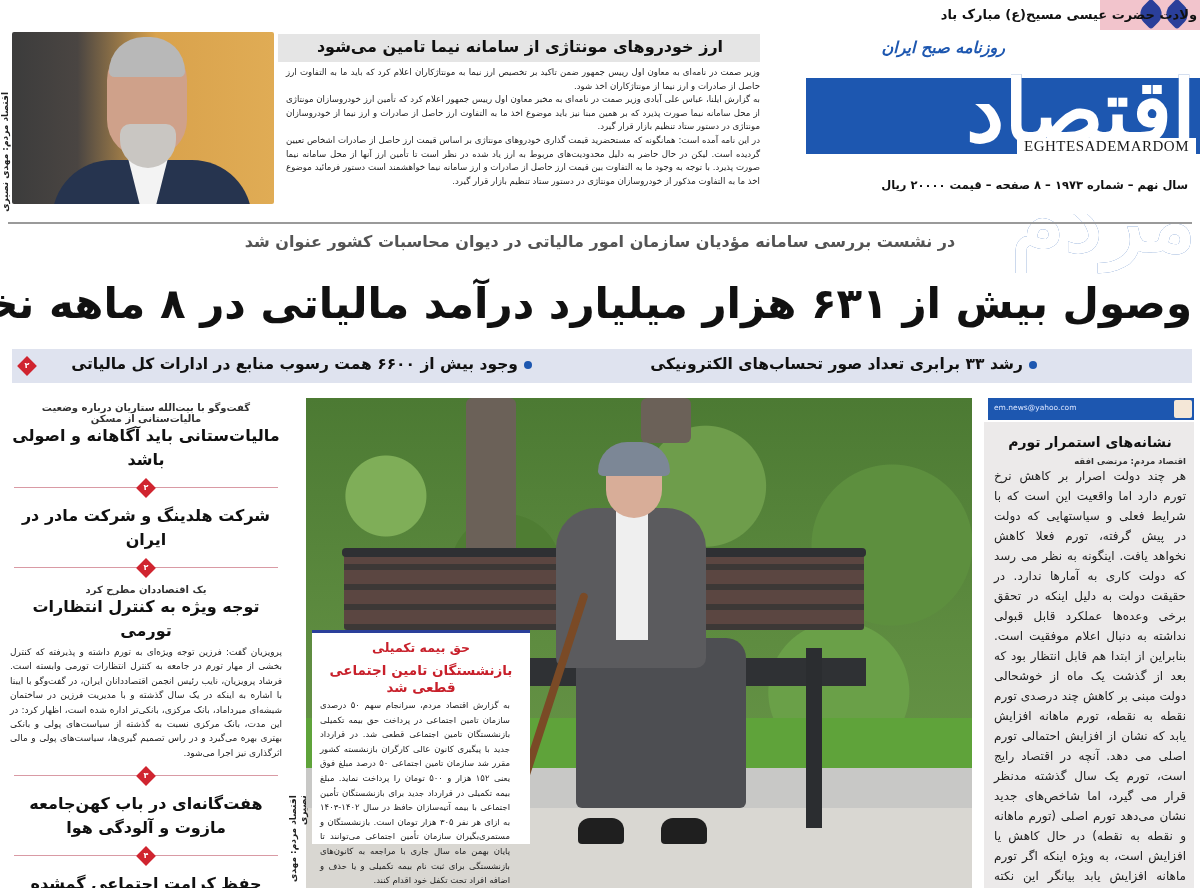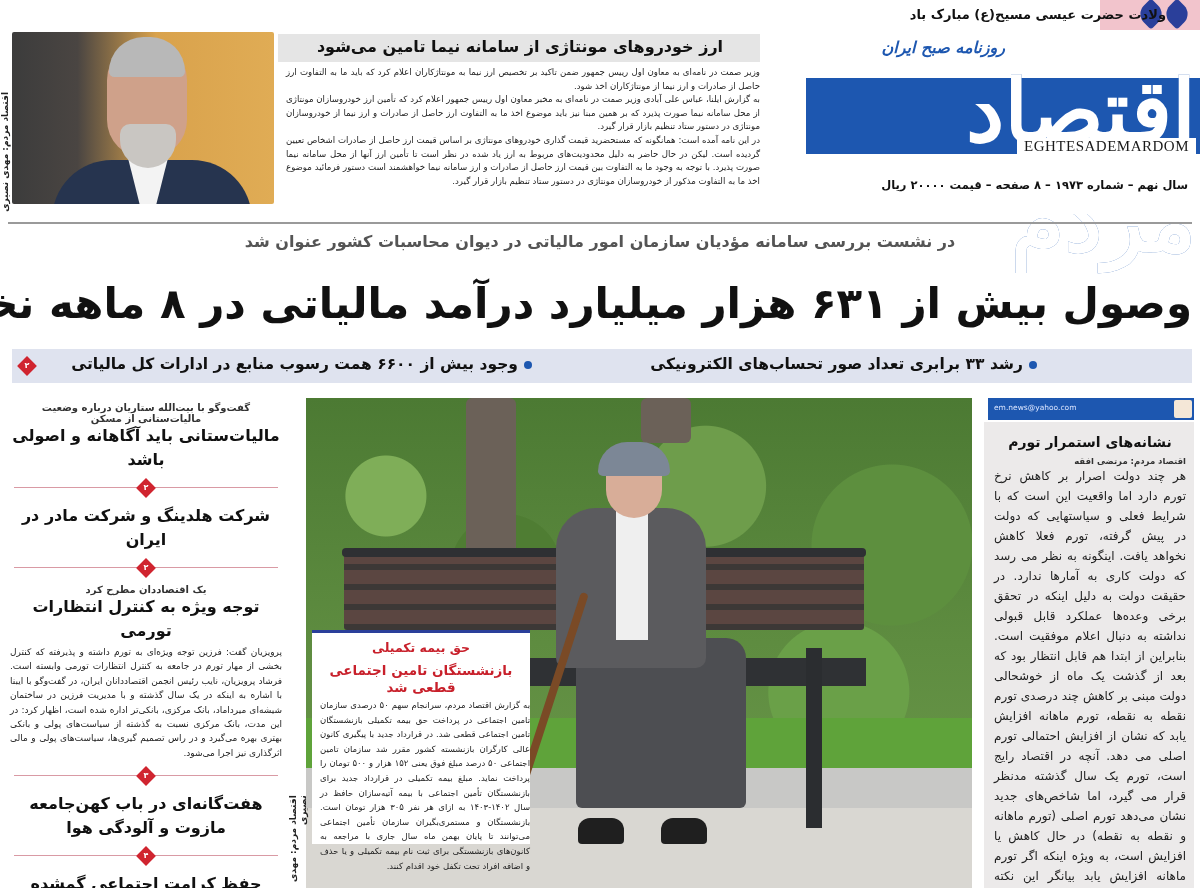--- a/index.html
+++ b/index.html
@@ -5,21 +5,21 @@
   * { box-sizing: border-box; margin: 0; padding: 0; }
   html, body { width: 1200px; height: 888px; overflow: hidden; background: #ffffff; }
   body { font-family: "DejaVu Sans", sans-serif; color: #1a1a1a; position: relative; direction: rtl; }
 
   
   .masthead { position: absolute; right: 0; top: 0; width: 400px; height: 220px; }
   .corner-logo { position: absolute; right: 0; top: 0; width: 100px; height: 30px; background: #f2c4cc; overflow: hidden; }
   .corner-logo .leaf { position: absolute; top: 3px; width: 22px; height: 22px; background: #2a3f9a; transform: rotate(45deg); border-radius: 3px 12px 3px 12px; }
   .corner-logo .leaf.a { right: 12px; }
   .corner-logo .leaf.b { right: 38px; }
-  .greeting { position: absolute; right: 34px; top: 7px; font-size: 13px; font-weight: bold; color: #111; }
+  .greeting { position: absolute; right: 3px; top: 7px; font-size: 13px; font-weight: bold; color: #111; }
   .tagline { position: absolute; right: 195px; top: 38px; font-family: "DejaVu Serif", serif; font-style: italic; font-size: 16px; color: #1d57b0; font-weight: bold; }
   .logo-band { position: absolute; right: 0; left: 6px; top: 78px; height: 76px; background: #1d57b0; overflow: hidden; }
   .logo-text { position: absolute; right: 4px; top: 56px; font-family: "DejaVu Serif", serif; font-size: 86px; font-weight: bold; color: #ffffff; letter-spacing: 2px; line-height: 110px; text-shadow: 0 0 0 #1d57b0; }
   .logo-latin { position: absolute; right: 4px; top: 138px; font-family: "Liberation Serif", serif; font-size: 15px; color: #1a1a1a; background: #fff; padding: 0 7px; letter-spacing: 0.5px; direction: ltr; }
   .dateline { position: absolute; right: 12px; top: 176px; font-size: 11.5px; font-weight: bold; color: #111; line-height: 19px; }
 
   
   .top-photo { position: absolute; left: 12px; top: 32px; width: 262px; height: 172px; background: linear-gradient(90deg,#3c3c3c 0%, #4a4542 25%, #d9a24c 55%, #e0ac55 100%); overflow: hidden; border-radius: 2px; }
   .top-photo .head { position: absolute; left: 95px; top: 8px; width: 80px; height: 118px; background: #cfa18a; border-radius: 40px 40px 38px 38px; }
   .top-photo .hair { position: absolute; left: 97px; top: 5px; width: 76px; height: 40px; background: #b8b8b8; border-radius: 38px 38px 6px 6px; }
@@ -83,21 +83,21 @@
   .cp-shoe { position: absolute; top: 420px; width: 46px; height: 26px; background: #1f1f1f; border-radius: 12px 12px 4px 4px; }
   .cp-shoe.s1 { left: 272px; } .cp-shoe.s2 { left: 355px; }
   .cp-cane { position: absolute; left: 275px; top: 195px; width: 8px; height: 240px; background: #7a4a26; transform: rotate(18deg); transform-origin: top; border-radius: 4px; }
 
   .photo-credit-mid { left: 288px; top: 795px; }
 
   
   .pension-box { position: absolute; left: 312px; top: 630px; width: 218px; height: 214px; background: #ffffff; border-top: 3px solid #2a3f9a; }
   .pension-box .hl { text-align: center; color: #c8202b; font-weight: bold; font-size: 12.5px; line-height: 17px; margin-top: 6px; }
   .pension-box .hl.big { font-size: 13.5px; }
-  .pension-box .body { font-size: 8.5px; line-height: 14.6px; color: #222; text-align: justify; padding: 2px 0 0 8px; }
+  .pension-box .body { font-size: 8.5px; line-height: 14.6px; color: #222; text-align: justify; padding: 2px 20px 0 8px; }
 
   
   .rightcol-banner { position: absolute; right: 6px; top: 398px; width: 206px; height: 22px; background: #1d57b0; }
   .rightcol-banner .icon { position: absolute; right: 2px; top: 2px; width: 18px; height: 18px; background: #f4e7d7; border-radius: 2px; }
   .rightcol-banner .url { position: absolute; left: 6px; top: 5px; font-size: 7.5px; color: #d9e4ff; font-family: "DejaVu Sans", sans-serif; direction: ltr; }
   .rightcol { position: absolute; right: 6px; top: 422px; width: 210px; height: 466px; background: #eceaea; padding: 8px 8px 0 10px; }
   .rc-title { font-size: 14px; font-weight: bold; color: #111; text-align: center; margin-top: 4px; }
   .rc-byline { font-size: 8.5px; font-weight: bold; color: #333; margin-top: 6px; }
   .rc-body { font-size: 12px; line-height: 20px; color: #222; text-align: justify; }
 </style>

